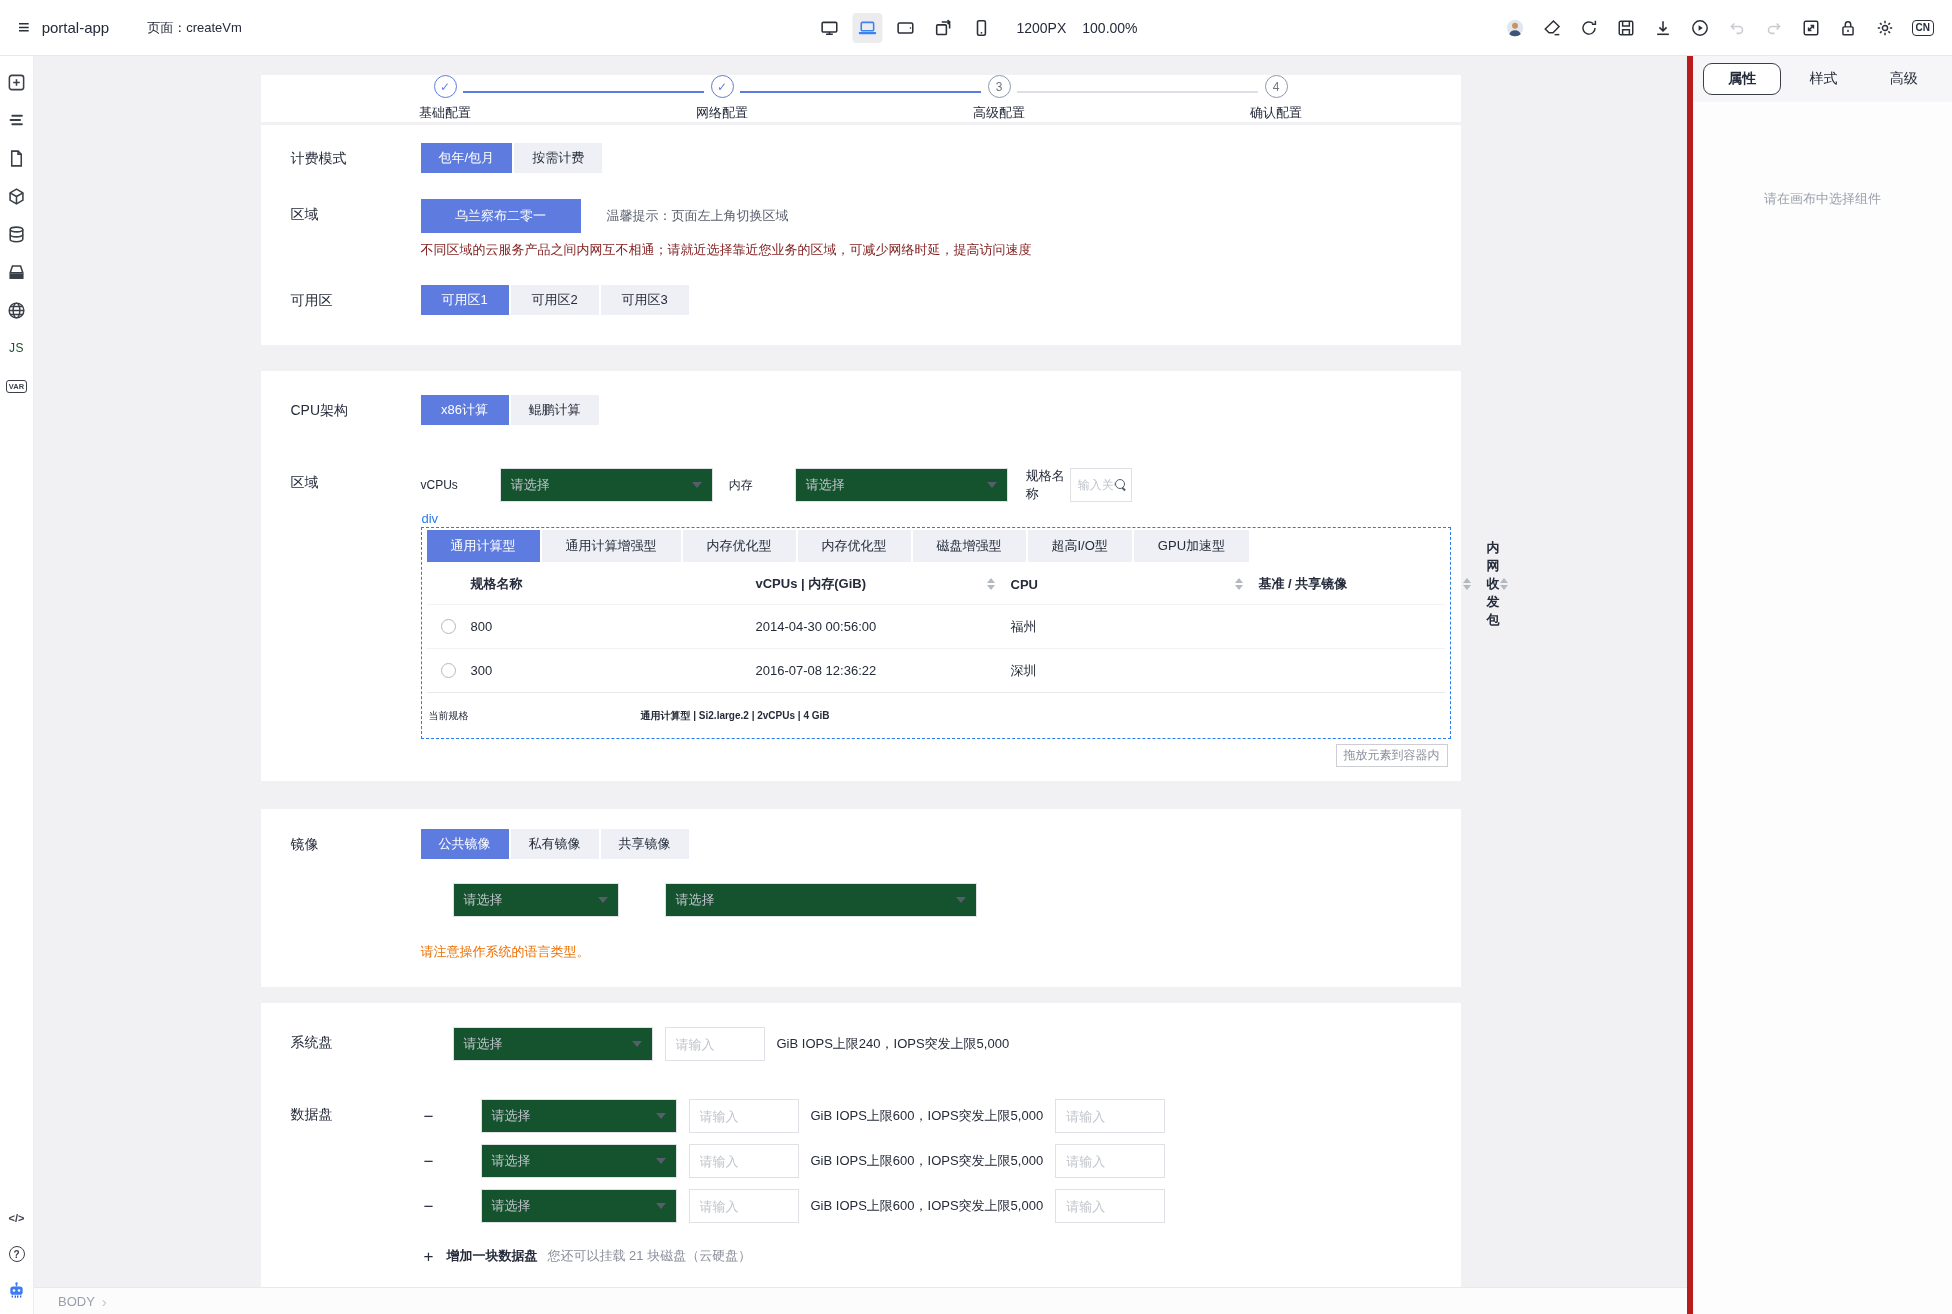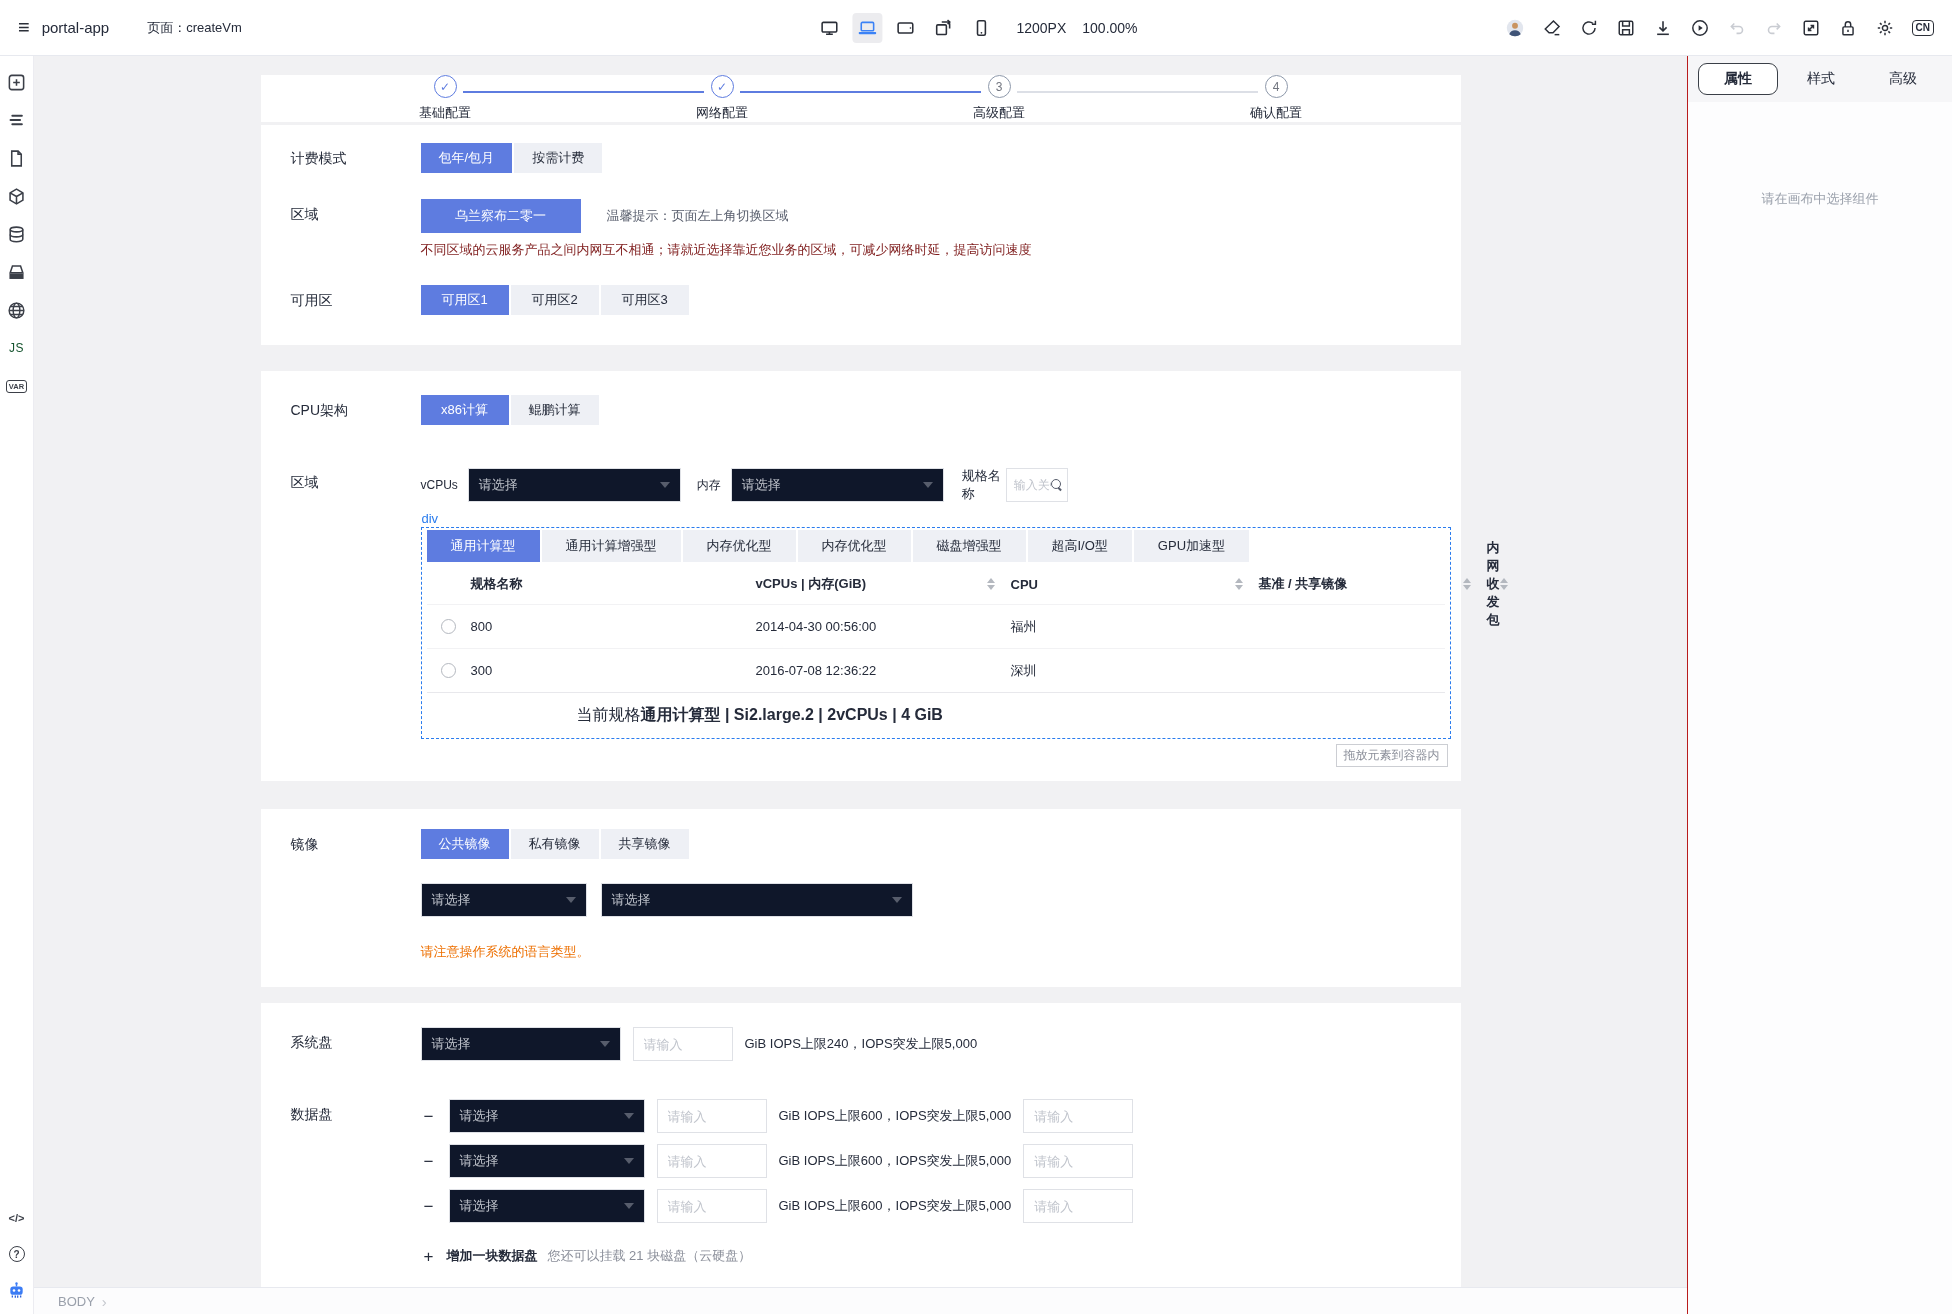--- a/index.html
+++ b/index.html
@@ -46,21 +46,21 @@
   .step-line.blue { background:#5e7ce0; }
 
   
   .sect { background:#fff; }
   .form-row { display:flex; align-items:flex-start; padding-left:30px; padding-right:10px; }
   .form-label { flex:0 0 130px; font-size:14px; padding-top:7px; }
   .form-ctrl { flex:1; min-width:0; }
   .btn-group { display:flex; gap:2px; }
   .tbtn { min-width:88px; height:30px; padding:0 18px; display:flex; align-items:center; justify-content:center; font-size:13px; background:#eef0f5; color:#252b3a; cursor:pointer; white-space:nowrap; }
   .tbtn.active { background:#5e7ce0; color:#fff; }
-  .select { height:34px; border:1px solid #dfe1e6; background:#0f172a; display:flex; align-items:center; padding:0 10px; font-size:13px; color:#c0c4cc; cursor:pointer; }
+  .select { height:34px; border:1px solid #dfe1e6; background:#14532d; display:flex; align-items:center; padding:0 10px; font-size:13px; color:#c0c4cc; cursor:pointer;margin-left:32px; }
   .caret { margin-left:auto; width:0; height:0; border-left:5px solid transparent; border-right:5px solid transparent; border-top:6px solid #575d6c; }
   .text-input { height:34px; border:1px solid #dfe1e6; padding:0 10px; font-size:13px; color:#be185d; outline:none; font-family:inherit; }
   .text-input::placeholder { color:#c0c4cc; }
 
   
   .sect1 { padding:18px 0 30px; margin-bottom:26px; }
   .row-billing { margin-bottom:26px; }
   .region-btn { width:160px; height:34px; background:#5e7ce0; color:#fff; font-size:13px; display:flex; align-items:center; justify-content:center; cursor:pointer;font-family:Liberation Mono, monospace; }
   .region-line { display:flex; align-items:center; }
   .region-tip { margin-left:26px; font-size:13px; color:#575d6c; }
@@ -94,21 +94,21 @@
   .c-vcpu { flex:0 0 255px; }
   .c-cpu { flex:0 0 248px; }
   .c-bw { flex:0 0 228px; }
   .c-pk { flex:1; }
   .hcell { display:flex; align-items:center; justify-content:space-between; padding-right:16px; }
   .sort { display:inline-flex; flex-direction:column; gap:2px; cursor:pointer; }
   .sort i { display:block; width:0; height:0; border-left:4.5px solid transparent; border-right:4.5px solid transparent; }
   .sort .up { border-bottom:5px solid #b4b8bf; }
   .sort .dn { border-top:5px solid #b4b8bf; }
   .radio { width:15px; height:15px; border:1.5px solid #b4b8bf; border-radius:50%; background:#fff; cursor:pointer; }
-  .current-row { display:flex; align-items:center; height:46px; border-top:1px solid #e8e8ec; font-size:16px; padding-left:2px;text-align:right; }
+  .current-row { display:flex; align-items:center; height:46px; border-top:1px solid #e8e8ec; font-size:10px; padding-left:2px; }
   .current-label { width:212px; }
   .current-value { font-weight:700; }
   .drop-hint { width:max-content; margin:5px 3px 0 auto; font-size:12px; color:#8a8e99; border:1px solid #ccced3; background:#fff; padding:2px 7px; }
 
   
   .sect3 { padding:20px 0 26px; margin-bottom:16px; }
   .img-selects { display:flex; gap:14px; margin-top:24px; }
   .sel-img1 { width:166px; }
   .sel-img2 { width:312px; }
   .img-warning { margin-top:26px; font-size:13px; color:#ed6f00; }
@@ -129,21 +129,21 @@
   .add-hint { color:#8a8e99; }
 
   
   .strip { height:16px; margin-bottom:16px; }
 
   
   .statusbar { flex:0 0 27px; background:#fcfcfd; border-top:1px solid #e7e9ef; display:flex; align-items:center; padding-left:24px; font-size:13px; color:#9aa0ab; gap:7px; }
   .crumb-chev { color:#c5c8ce; font-size:15px; }
 
   
-  .inspector { width:265px; background:#fff; border-left:1px solid #b91c1c; display:flex; flex-direction:column; }
+  .inspector { width:265px; background:#fff; border-left:6px solid #b91c1c; display:flex; flex-direction:column; }
   .insp-tabs { display:flex; align-items:center; height:46px; background:#f6f6f8; padding:0 10px; gap:4px; }
   .insp-tab { flex:1; display:flex; align-items:center; justify-content:center; height:32px; font-size:14px; color:#252b3a; cursor:pointer; }
   .insp-tab.active { background:#fff; border:1px solid #3a3f47; border-radius:9px; font-weight:700; }
   .insp-body { flex:1; background:#fdfdfe; display:flex; justify-content:center; padding-top:88px; font-size:13px; color:#9aa0ab; }
 
   svg { display:block; }
 </style>
 </head>
 <body>
 

